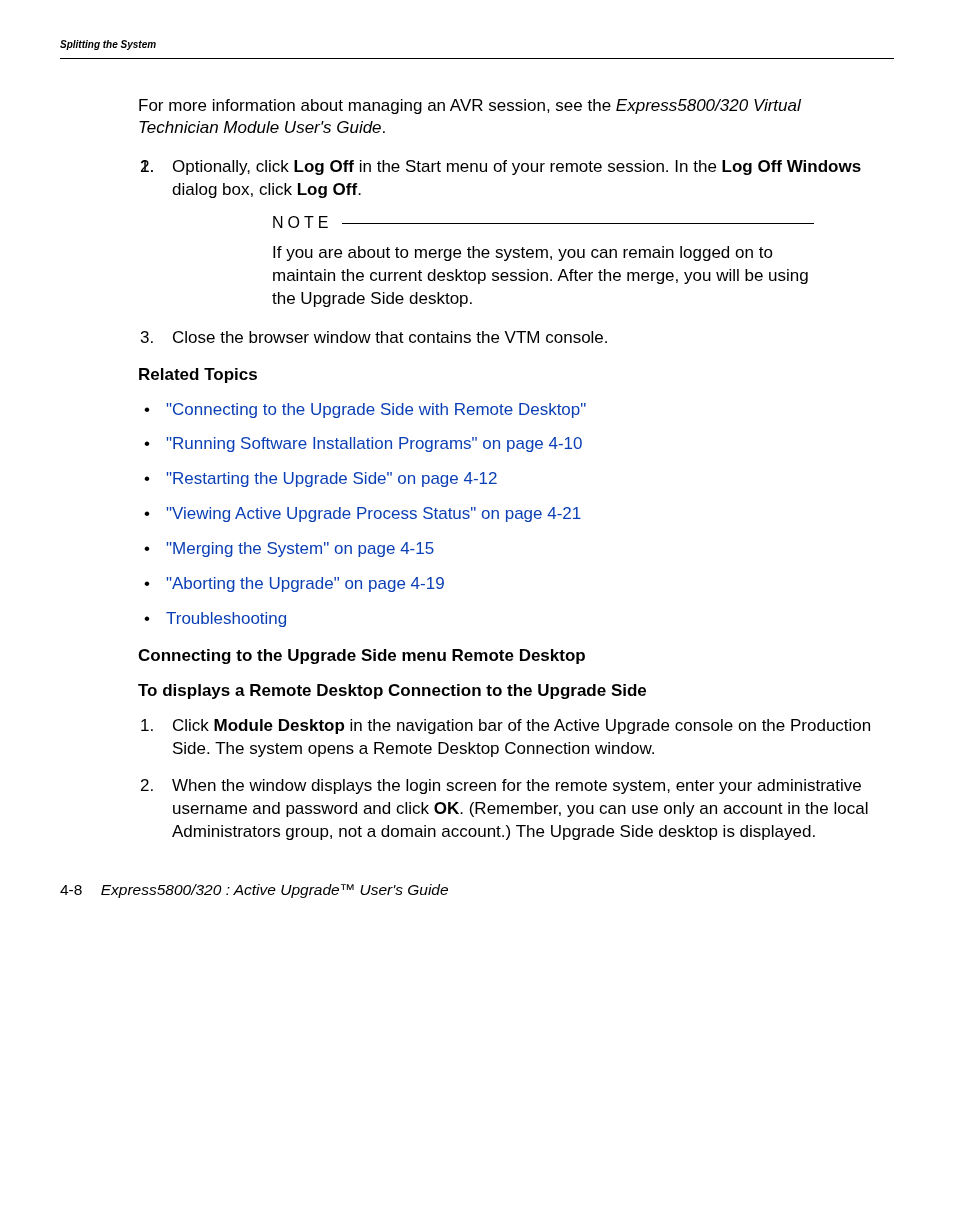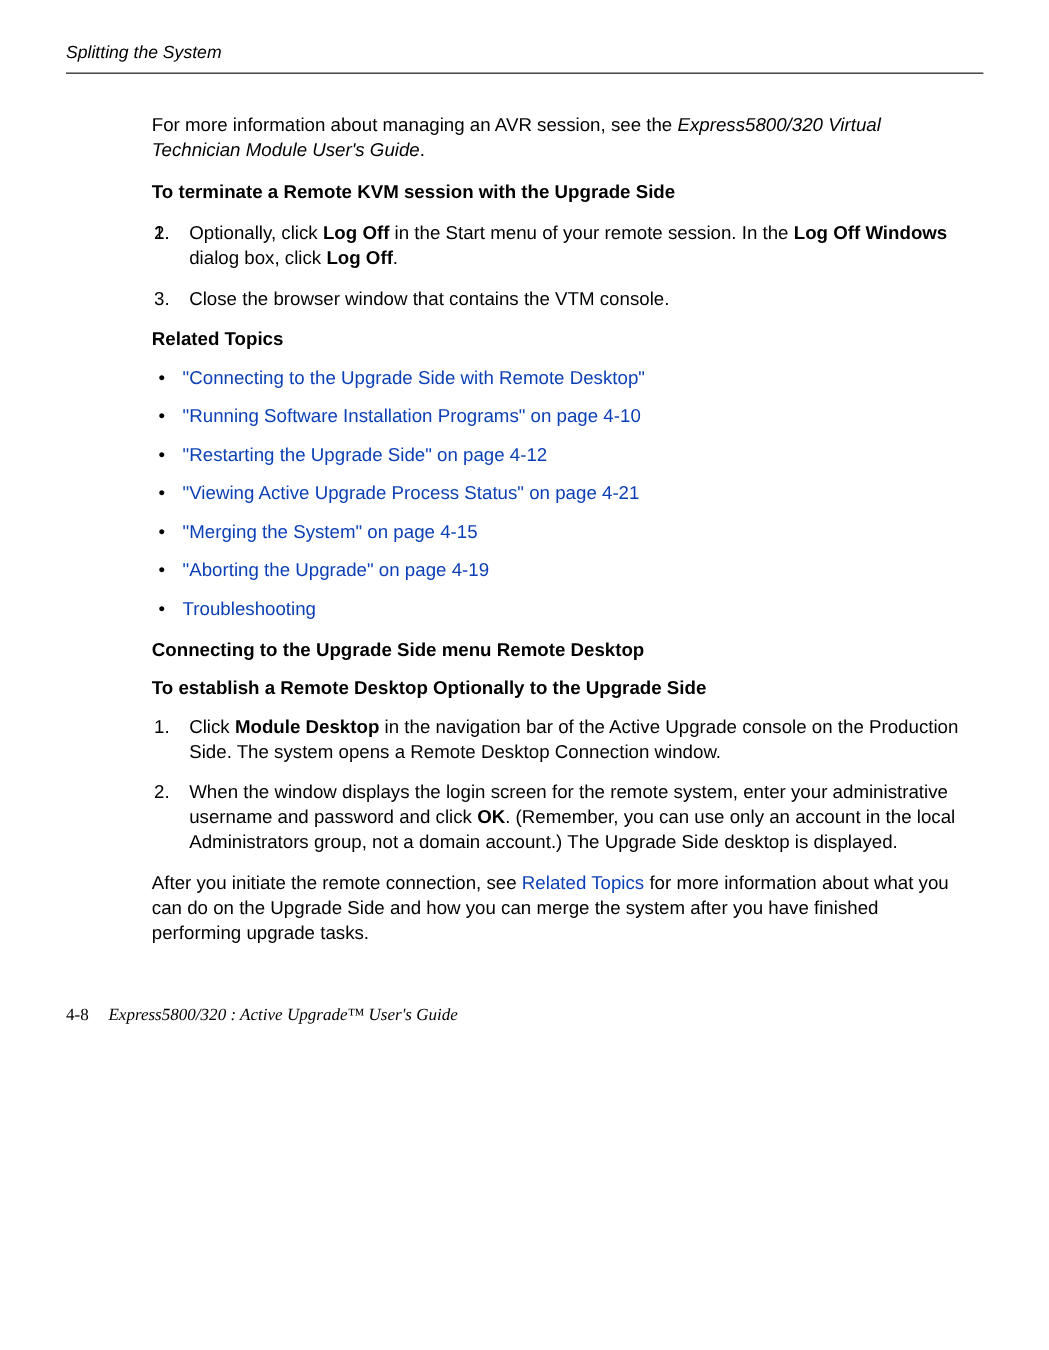--- a/index.html
+++ b/index.html
@@ -6,22 +6,23 @@
   html, body { width: 954px; background: #fff; }
   body {
     font-family: Arial, Helvetica, sans-serif;
     color: #000;
     padding: 38px 60px 40px 60px;
     font-size: 17px;
     line-height: 1.35;
   }
   .running-head {
     font-style: italic;
-    font-size: 16px;
+    font-size: 10px;
     margin-bottom: 6px;
+    font-weight: bold;
   }
   .hr-top {
     border: none;
     border-top: 1px solid #000;
     margin-bottom: 36px;
   }
   .content {
     margin-left: 78px;
     margin-right: 10px;
     margin-top: 22px;
@@ -85,51 +86,56 @@
   }
   ul.bullets > li::before {
     content: "•";
     position: absolute;
     left: 6px;
     top: 0;
     font-size: 17px;
   }
   .link { color: #0b3fb5; }
   .footer {
-    margin-top: 52px;
+    margin-top: 36px;
     font-size: 15.5px;
-    font-family: Liberation Serif, serif;
   }
   .footer .pg { margin-right: 14px; }
   .footer .title { font-style: italic; }
 </style>
 </head>
 <body>
 
 <div class="running-head">Splitting the System</div>
 <hr class="hr-top">
 
 <div class="content">
 
   <p>
     <span>For more information about managing an AVR session, see the </span><span class="italic">Express5800/320 Virtual Technician Module User's Guide</span><span>.</span>
   </p>
 
-  <div class="section-heading">To terminate a Remote KVM session with the Upgrade Side</div>
 
   <ol>
     <li>
       <span class="num">1.</span>
     </li>
     <li>
       <span class="num">2.</span>
       <span>
         <span>Optionally, click </span><span class="bold">Log Off</span><span> in the Start menu of your remote session. In the </span><span class="bold">Log Off Windows</span><span> dialog box, click </span><span class="bold">Log Off</span><span>.</span>
       </span>
 
+      <div class="note-block">
+        <div class="note-label-row">
+          <span class="note-label">NOTE</span>
+          <span class="note-rule"></span>
+        </div>
+        <div class="note-text">If you are about to merge the system, you can remain logged on to maintain the current desktop session. After the merge, you will be using the Upgrade Side desktop.</div>
+      </div>
     </li>
     <li>
       <span class="num">3.</span>
       <span>Close the browser window that contains the VTM console.</span>
     </li>
   </ol>
 
   <div class="section-heading">Related Topics</div>
 
   <ul class="bullets">
@@ -137,39 +143,36 @@
     <li><span class="link">"Running Software Installation Programs" on page 4-10</span></li>
     <li><span class="link">"Restarting the Upgrade Side" on page 4-12</span></li>
     <li><span class="link">"Viewing Active Upgrade Process Status" on page 4-21</span></li>
     <li><span class="link">"Merging the System" on page 4-15</span></li>
     <li><span class="link">"Aborting the Upgrade" on page 4-19</span></li>
     <li><span class="link">Troubleshooting</span></li>
   </ul>
 
   <div class="section-heading">Connecting to the Upgrade Side menu Remote Desktop</div>
 
-  <div class="section-heading">To establish a Remote Desktop Optionally to the Upgrade Side</div>
+  <div class="section-heading">To displays a Remote Desktop Connection to the Upgrade Side</div>
 
   <ol>
     <li>
       <span class="num">1.</span>
       <span>
         <span>Click </span><span class="bold">Module Desktop</span><span> in the navigation bar of the Active Upgrade console on the Production Side. The system opens a Remote Desktop Connection window.</span>
       </span>
     </li>
     <li>
       <span class="num">2.</span>
       <span>
         <span>When the window displays the login screen for the remote system, enter your administrative username and password and click </span><span class="bold">OK</span><span>. (Remember, you can use only an account in the local Administrators group, not a domain account.) The Upgrade Side desktop is displayed.</span>
       </span>
     </li>
   </ol>
 
-  <p>
-    <span>After you initiate the remote connection, see </span><span class="link">Related Topics</span><span> for more information about what you can do on the Upgrade Side and how you can merge the system after you have finished performing upgrade tasks.</span>
-  </p>
 
 </div>
 
 <div class="footer">
   <span class="pg">4-8</span>
   <span class="title">Express5800/320   : Active Upgrade™ User's Guide</span>
 </div>
 
 </body></html>

